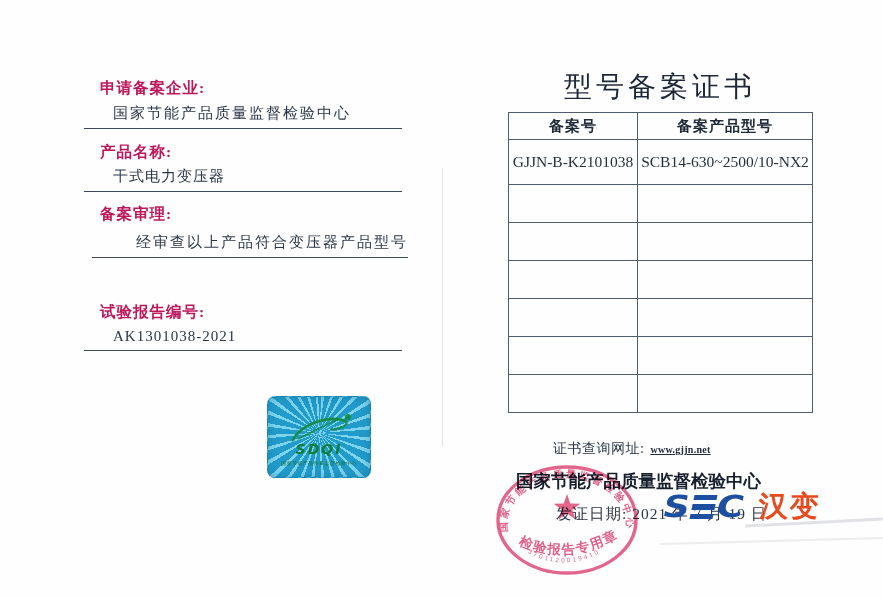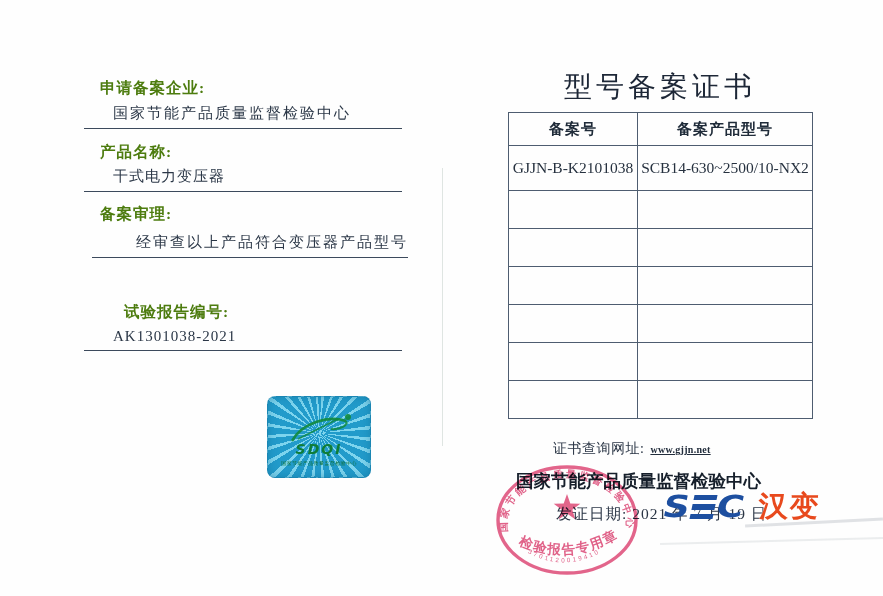--- a/index.html
+++ b/index.html
@@ -5,21 +5,21 @@
   html,body{margin:0;padding:0;background:#ffffff;}
   .page{
     position:relative;width:883px;height:596px;overflow:hidden;
     background:#fefefe;
     font-family:"Liberation Serif","DejaVu Serif",serif;
     color:#27333f;
   }
   
   .abs{position:absolute;}
   .field-label{
-    font-weight:bold;font-size:15.5px;color:#4d7c0f;letter-spacing:1px;
+    font-weight:bold;font-size:15.5px;color:#be185d;letter-spacing:1px;
     font-family:"Liberation Serif","DejaVu Serif",serif;
   }
   .fill-line{
     width:289px;border-bottom:1.2px solid #3c4a5c;
     font-size:15px;color:#2b3747;padding-bottom:5px;
   }
   .ls2{letter-spacing:2px;} .ls1{letter-spacing:1px;} .ls05{letter-spacing:.5px;}
   .indent{padding-left:29px;}
   .indent-sm{padding-left:27px;}
   
@@ -32,21 +32,21 @@
     border-collapse:collapse;table-layout:fixed;
   }
   table.filing th,table.filing td{
     border:1.5px solid #4e5d70;text-align:center;vertical-align:middle;
     font-family:"Liberation Serif","DejaVu Serif",serif;
     overflow:hidden;white-space:nowrap;padding:0 1px;
   }
   table.filing th{font-size:15px;font-weight:bold;color:#202c3a;letter-spacing:1px;}
   table.filing td{font-size:15.5px;color:#26313f;}
   col.c1{width:129px;} col.c2{width:175px;}
-  tr.h{height:33px;} tr.d{height:45px;} tr.e{height:38px;}
+  tr.h{height:27px;} tr.d{height:45px;} tr.e{height:38px;}
   
   .query-line{left:553px;top:440px;font-size:14px;color:#2a3545;letter-spacing:.5px;}
   .query-url{font-weight:bold;font-size:10px;text-decoration:underline;letter-spacing:.3px;margin-left:6px;color:#222d3c;}
   .issuer{
     left:516px;top:469px;font-size:17.5px;font-weight:bold;color:#161f2b;
     font-family:"Liberation Sans","DejaVu Sans",sans-serif;letter-spacing:0;
     z-index:4;
   }
   .date-line{left:556px;top:504px;font-size:15.5px;color:#2a3545;letter-spacing:1px;z-index:2;}
   
@@ -96,21 +96,21 @@
 
   <div class="abs field-label" style="left:100px;top:78px;">申请备案企业:</div>
   <div class="abs fill-line indent ls2" style="left:84px;top:104px;">国家节能产品质量监督检验中心</div>
 
   <div class="abs field-label" style="left:100px;top:142px;">产品名称:</div>
   <div class="abs fill-line indent ls1" style="left:84px;top:167px;">干式电力变压器</div>
 
   <div class="abs field-label" style="left:100px;top:204px;">备案审理:</div>
   <div class="abs fill-line indent-sm ls2" style="left:92px;top:233px;text-align:right;">经审查以上产品符合变压器产品型号</div>
 
-  <div class="abs field-label" style="left:100px;top:302px;margin-left:24px;">试验报告编号:</div>
+  <div class="abs field-label" style="left:100px;top:302px;">试验报告编号:</div>
   <div class="abs fill-line indent ls1" style="left:84px;top:328px;">AK1301038-2021</div>
 
   <div class="abs sticker">
     <svg width="102" height="80" viewBox="0 0 102 80">
       <g>
         <path d="M 24 44 C 34 26, 60 18, 78 24" fill="none" stroke="#128a3c" stroke-width="2.6" opacity="0.9"></path>
         <path d="M 78 24 C 81 28, 72 33, 63 32" fill="none" stroke="#128a3c" stroke-width="2" opacity="0.85"></path>
         <path d="M 30 42 L 70 22" fill="none" stroke="#128a3c" stroke-width="1.6" opacity="0.8"></path>
         <circle cx="80" cy="20" r="3" fill="#128a3c" opacity="0.9"></circle>
       </g>

